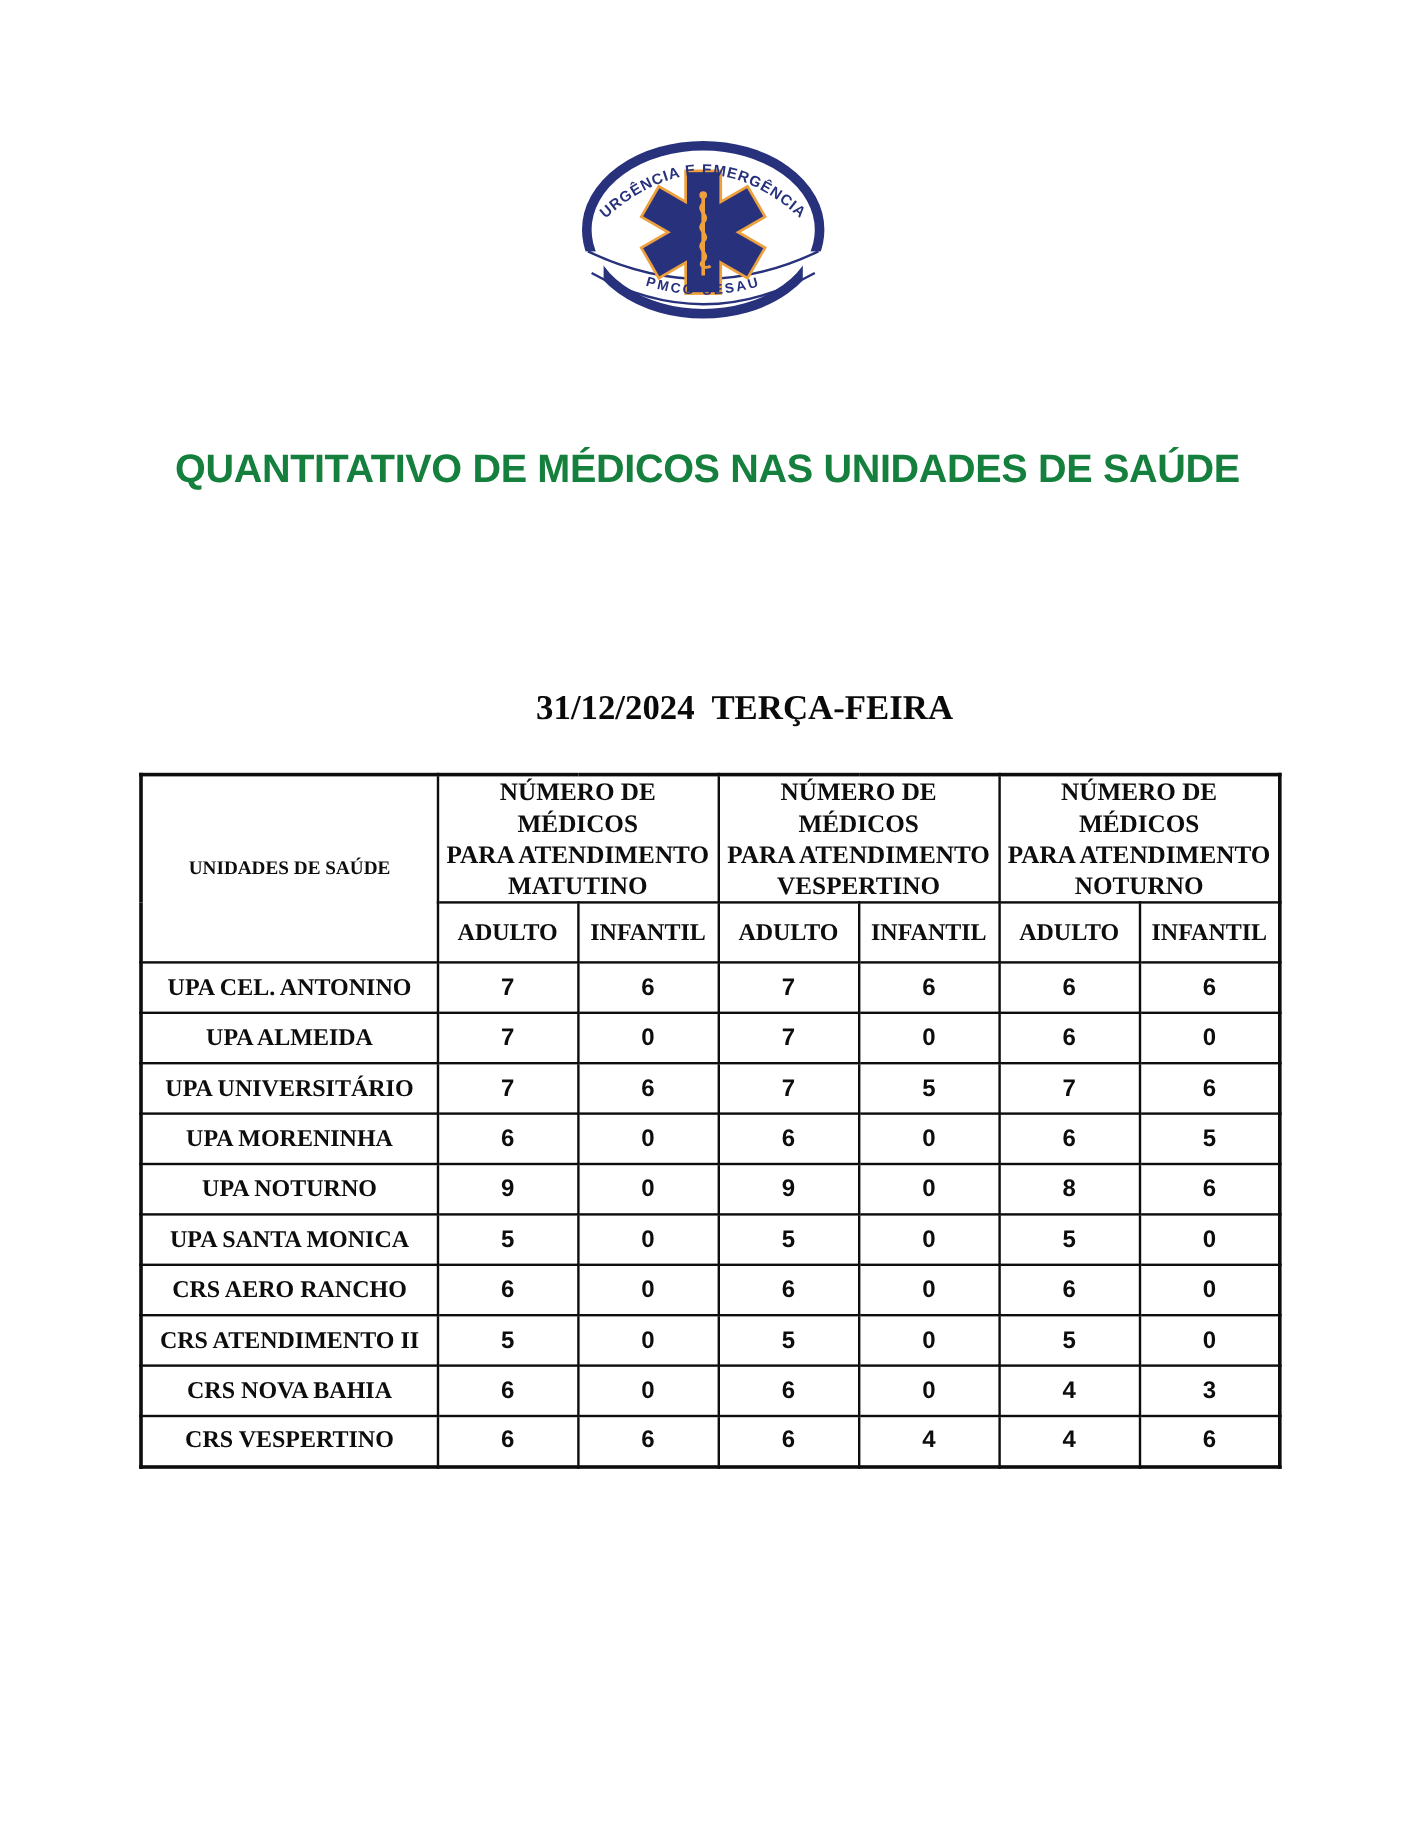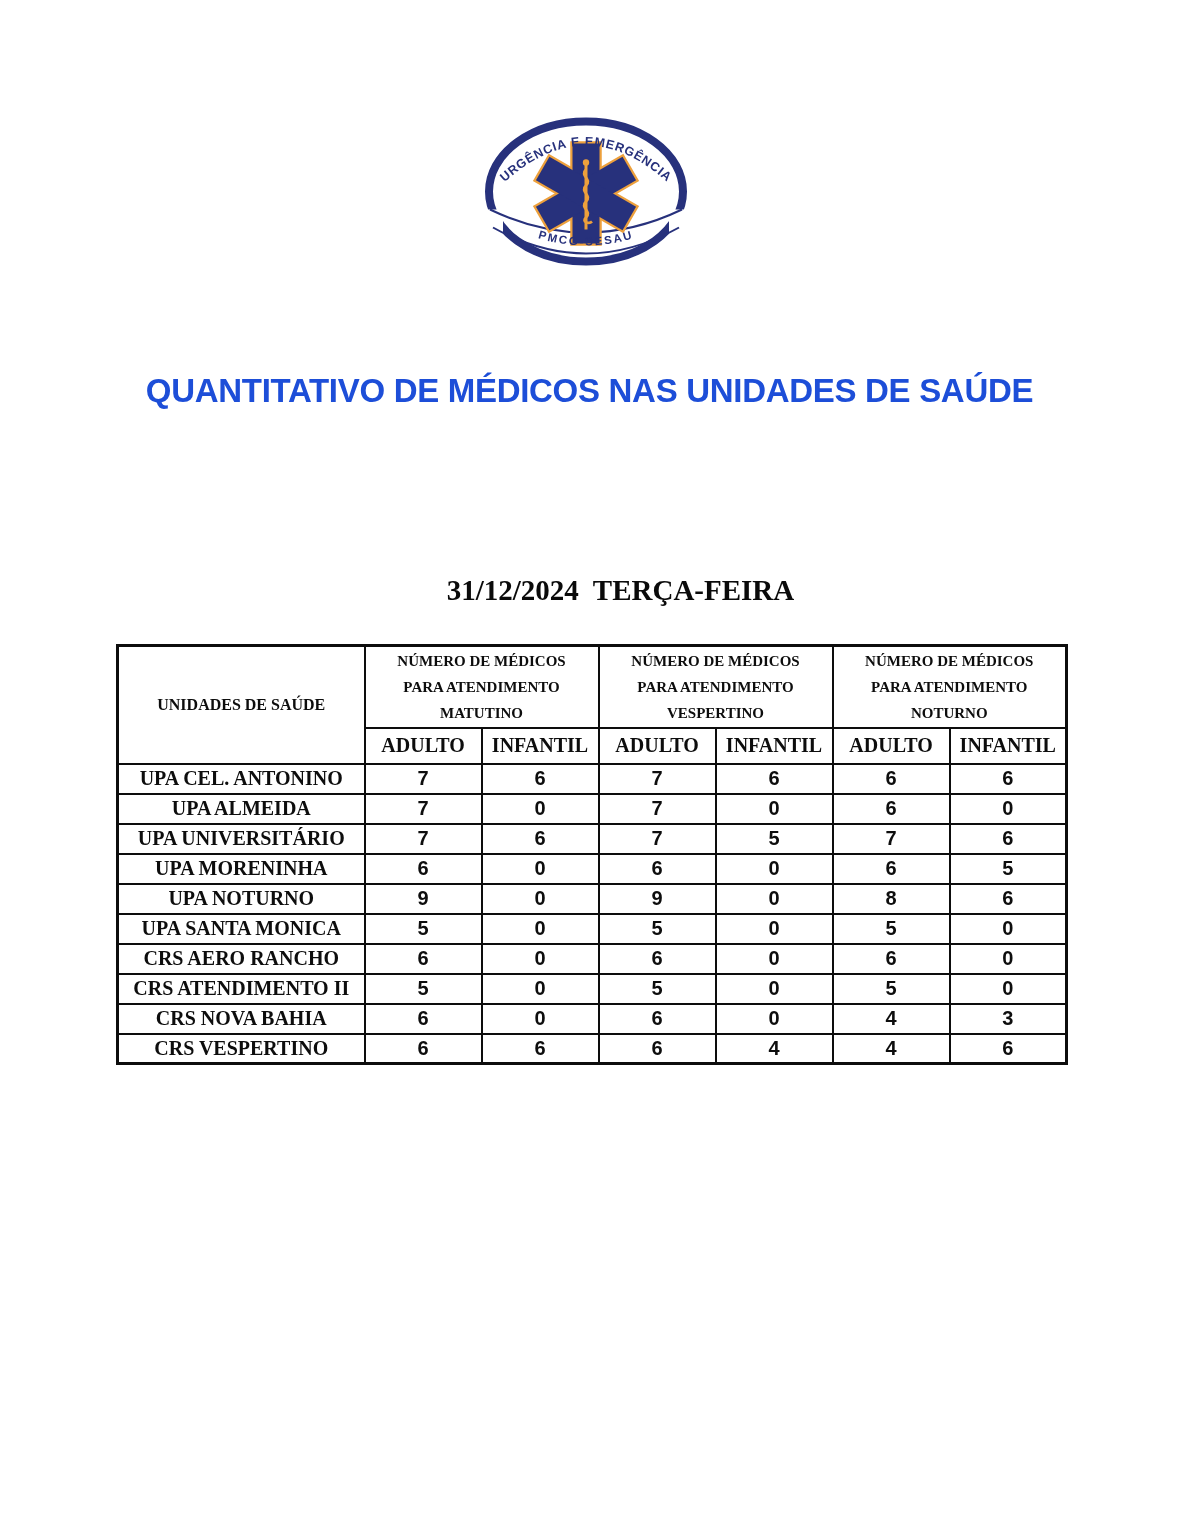--- a/index.html
+++ b/index.html
@@ -14,44 +14,44 @@
   .navy-stroke { stroke:var(--navy); fill:none; }
   .ring        { fill:#ffffff; stroke:var(--navy); }
   .orange-stroke { stroke:var(--orange); fill:none; }
   .orange-fill { fill:var(--orange); }
   .arc-text { font-family:"Liberation Sans", sans-serif; font-weight:bold; fill:var(--navy); }
 
   
   .title {
     position:absolute; left:0; top:366px; width:1179px; text-align:center;
     font-family:"Liberation Sans", sans-serif; font-weight:bold;
-    font-size:33px; line-height:50px; letter-spacing:-0.3px; color:#1d4ed8;
+    font-size:33px; line-height:50px; letter-spacing:-0.3px; color:#15803d;
   }
   .date-line {
     position:absolute; left:0; top:574px; width:1179px; text-align:center;
     transform:translateX(31px);
     font-family:"Liberation Serif", serif; font-weight:bold;
     font-size:29px; color:#0a0a0a; white-space:pre;
   }
 
   
   table.doc {
     position:absolute; left:116px; top:644px; width:949px;
     border-collapse:collapse; table-layout:fixed;
     border:3px solid #0d0d0d;
   }
   table.doc th, table.doc td {
     border:2px solid #0d0d0d; text-align:center; vertical-align:middle;
     padding:0 2px; overflow:hidden;
   }
   tr.group-row   { height:82px; }
-  tr.sub-row     { height:36px; }
-  tbody tr       { height:30px; }
+  tr.sub-row     { height:50px; }
+  tbody tr       { height:42px; }
   .unit-head  { font-size:16px; font-weight:bold; font-family:"Liberation Serif", serif; }
-  .group-head { font-size:15px; font-weight:bold; line-height:26px; font-family:"Liberation Serif", serif; }
+  .group-head { font-size:21px; font-weight:bold; line-height:26px; font-family:"Liberation Serif", serif; }
   .sub-head   { font-size:20px; font-weight:bold; font-family:"Liberation Serif", serif; }
   td.unit     { font-size:20px; font-weight:bold; font-family:"Liberation Serif", serif; }
   td.num      { font-size:20px; font-weight:bold; font-family:"Liberation Sans", sans-serif; }
 </style>
 </head>
 <body>
 
 <div class="page">
 
   <div class="logo-wrap">

